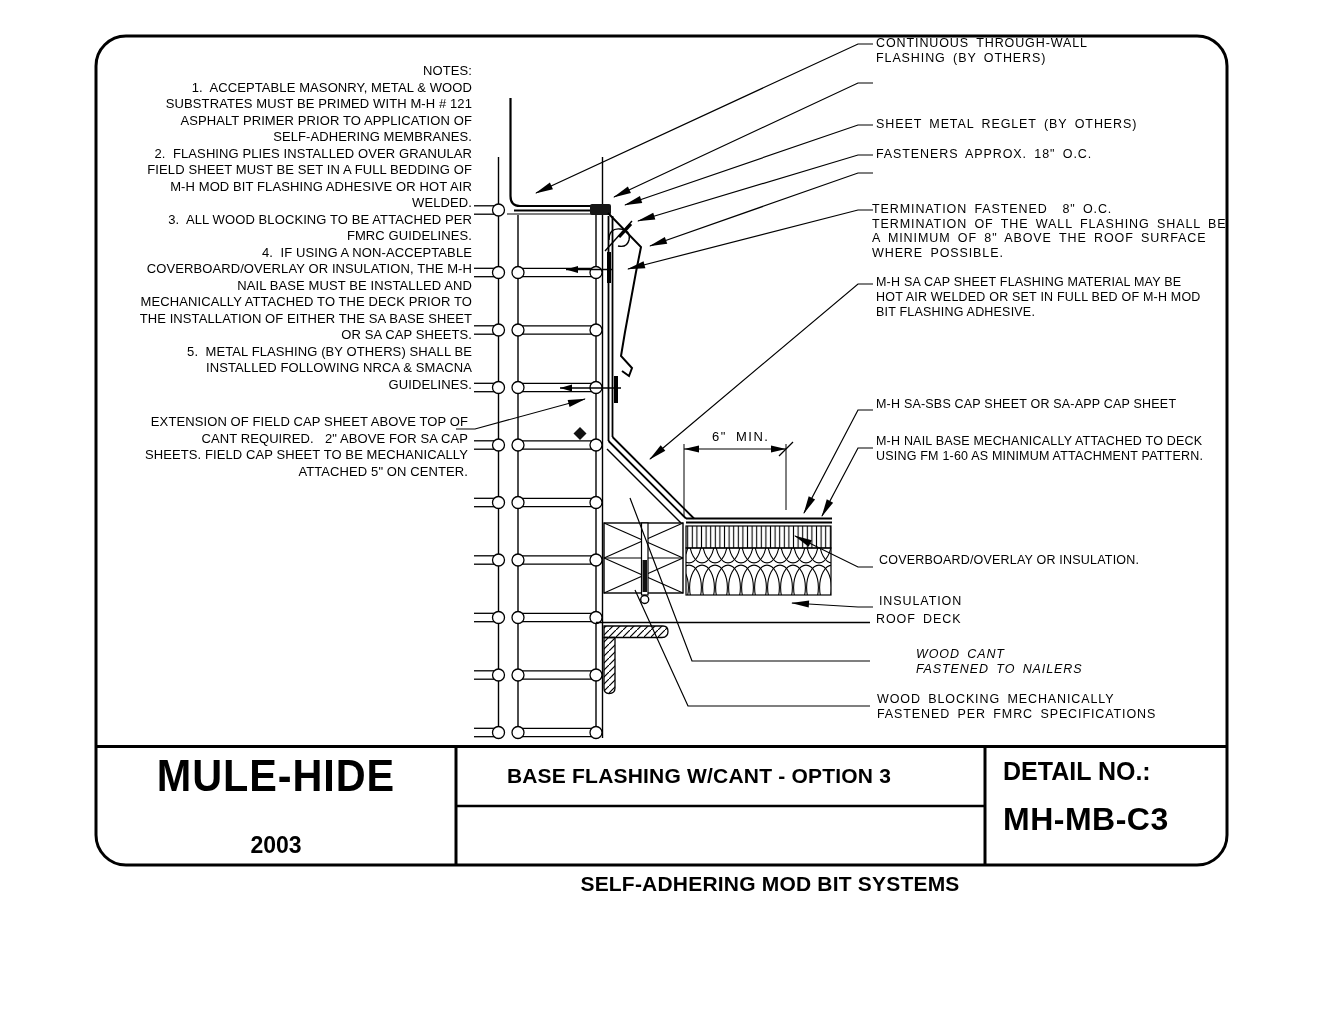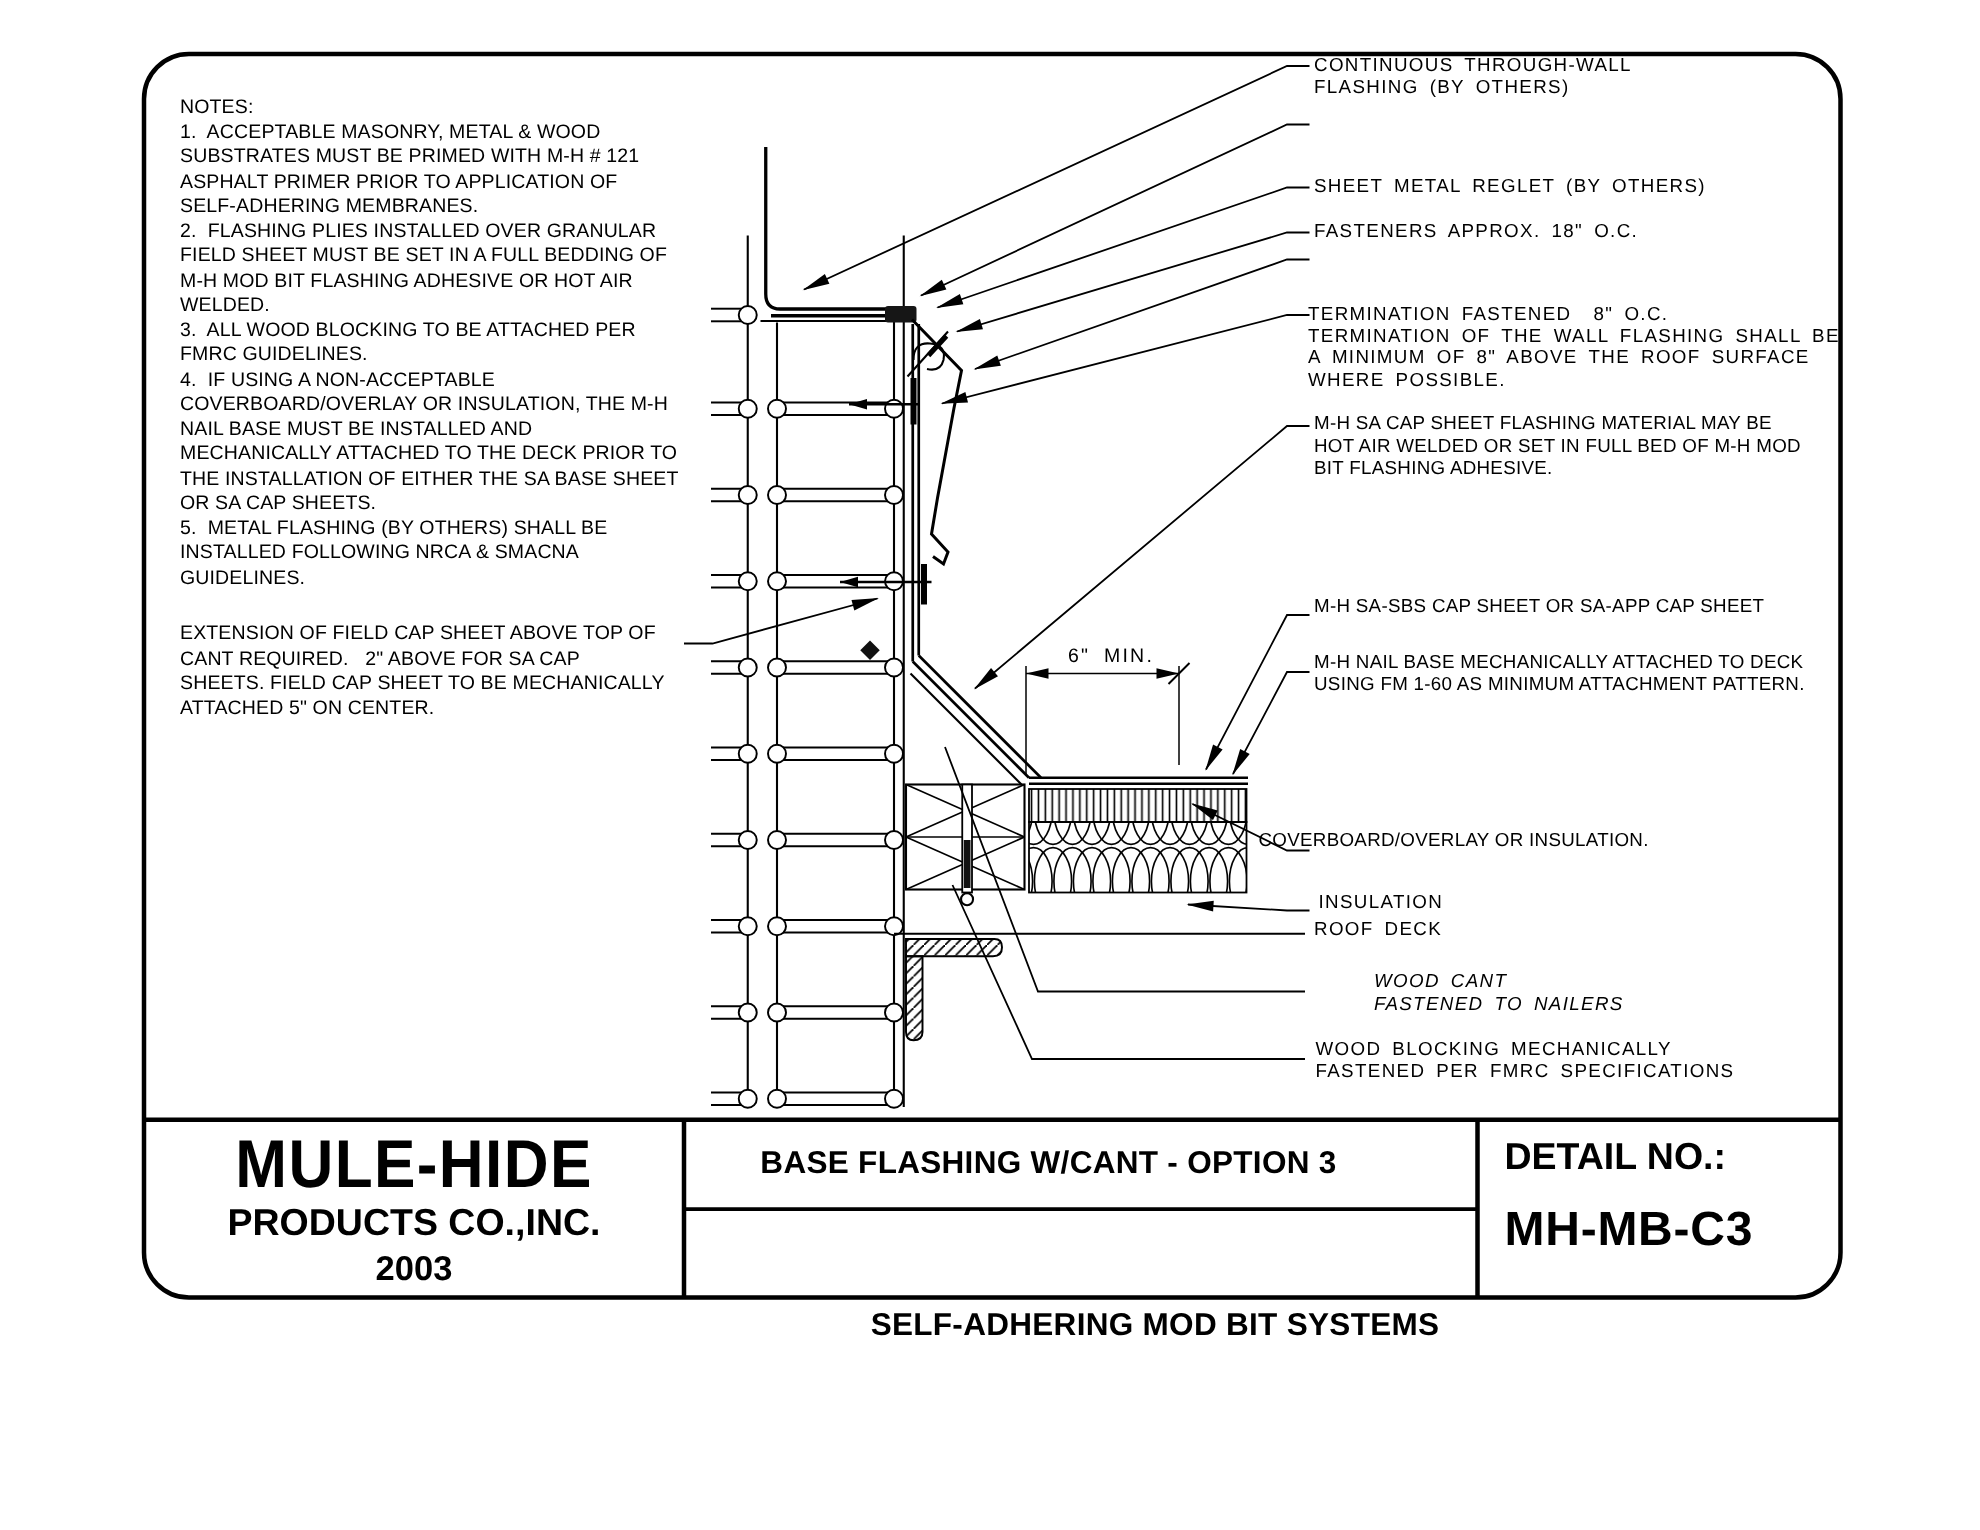--- a/index.html
+++ b/index.html
@@ -1,21 +1,21 @@
 <!DOCTYPE html>
 <html><head>
 <meta charset="utf-8">
 <style>
   html,body{margin:0;padding:0;background:#fff;}
   body{width:1320px;height:1020px;position:relative;overflow:hidden;
        font-family:"Liberation Sans",sans-serif;color:#000;}
   #stage{position:absolute;left:0;top:0;width:1320px;height:1020px;}
   svg{position:absolute;left:0;top:0;}
   .txt{position:absolute;white-space:pre-wrap;color:#000;}
-  .note{font-size:13px;line-height:16.5px;letter-spacing:0.1px;}
+  .note{font-size:13px;line-height:16.5px;letter-spacing:0.1px;text-align:right;}
   .cad{font-size:12.5px;line-height:15.2px;letter-spacing:0.9px;word-spacing:3px;}
   .ari{font-size:12.5px;line-height:15.2px;letter-spacing:0.2px;}
   .tight{line-height:14.6px;}
   .dim{font-size:13px;letter-spacing:1.5px;word-spacing:4px;}
   .tb{font-weight:bold;text-align:center;}
   .company{font-size:45px;letter-spacing:1px;line-height:46px;transform:scaleX(0.92);transform-origin:center;}
   .companysub{font-size:25px;letter-spacing:0px;}
   .year{font-size:23px;}
   .sheet-title{font-size:21px;letter-spacing:0.2px;}
   .detail-label{font-size:25px;text-align:left;}
@@ -205,29 +205,28 @@
 <div class="txt cad tight" style="left:872px;top:202px;">TERMINATION FASTENED  8" O.C.
 TERMINATION OF THE WALL FLASHING SHALL BE
 A MINIMUM OF 8" ABOVE THE ROOF SURFACE
 WHERE POSSIBLE.</div>
 <div class="txt ari" style="left:876px;top:275px;">M-H SA CAP SHEET FLASHING MATERIAL MAY BE
 HOT AIR WELDED OR SET IN FULL BED OF M-H MOD
 BIT FLASHING ADHESIVE.</div>
 <div class="txt ari" style="left:876px;top:397px;">M-H SA-SBS CAP SHEET OR SA-APP CAP SHEET</div>
 <div class="txt ari" style="left:876px;top:434px;">M-H NAIL BASE MECHANICALLY ATTACHED TO DECK
 USING FM 1-60 AS MINIMUM ATTACHMENT PATTERN.</div>
-<div class="txt ari" style="left:839px;top:553px;">COVERBOARD/OVERLAY OR INSULATION.</div>
+<div class="txt ari" style="left:879px;top:553px;">COVERBOARD/OVERLAY OR INSULATION.</div>
 <div class="txt cad" style="left:879px;top:594px;">INSULATION</div>
 <div class="txt cad" style="left:876px;top:612px;">ROOF DECK</div>
 <div class="txt cad" style="left:916px;top:647px;font-style:italic;">WOOD CANT
 FASTENED TO NAILERS</div>
 <div class="txt cad" style="left:877px;top:692px;">WOOD BLOCKING MECHANICALLY
 FASTENED PER FMRC SPECIFICATIONS</div>
 
 <div class="txt tb company" style="left:96px;top:753px;width:360px;">MULE-HIDE</div>
-<div class="txt tb companysub" style="left:96px;top:801px;width:360px;">PRODUCTS CO.,INC.</div>
 <div class="txt tb year" style="left:96px;top:832px;width:360px;">2003</div>
 <div class="txt tb sheet-title" style="left:456px;top:764px;width:486px;">BASE FLASHING W/CANT - OPTION 3</div>
 <div class="txt tb sheet-title" style="left:456px;top:872px;width:628px;">SELF-ADHERING MOD BIT SYSTEMS</div>
 <div class="txt tb detail-label" style="left:1003px;top:757px;width:220px;">DETAIL NO.:</div>
 <div class="txt tb detail-no" style="left:1003px;top:801px;width:220px;">MH-MB-C3</div>
 
 </div>
 
 </body></html>

